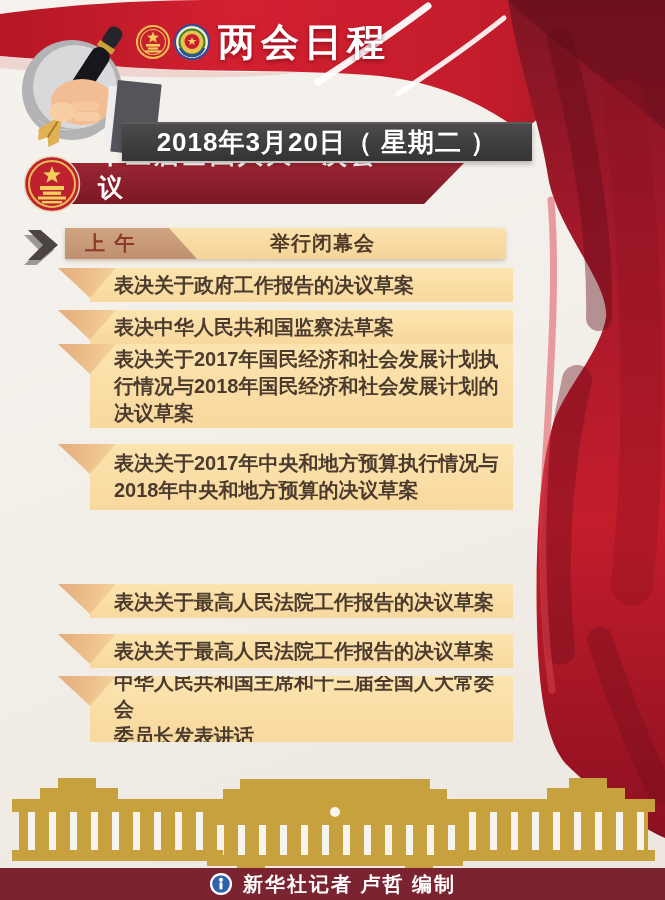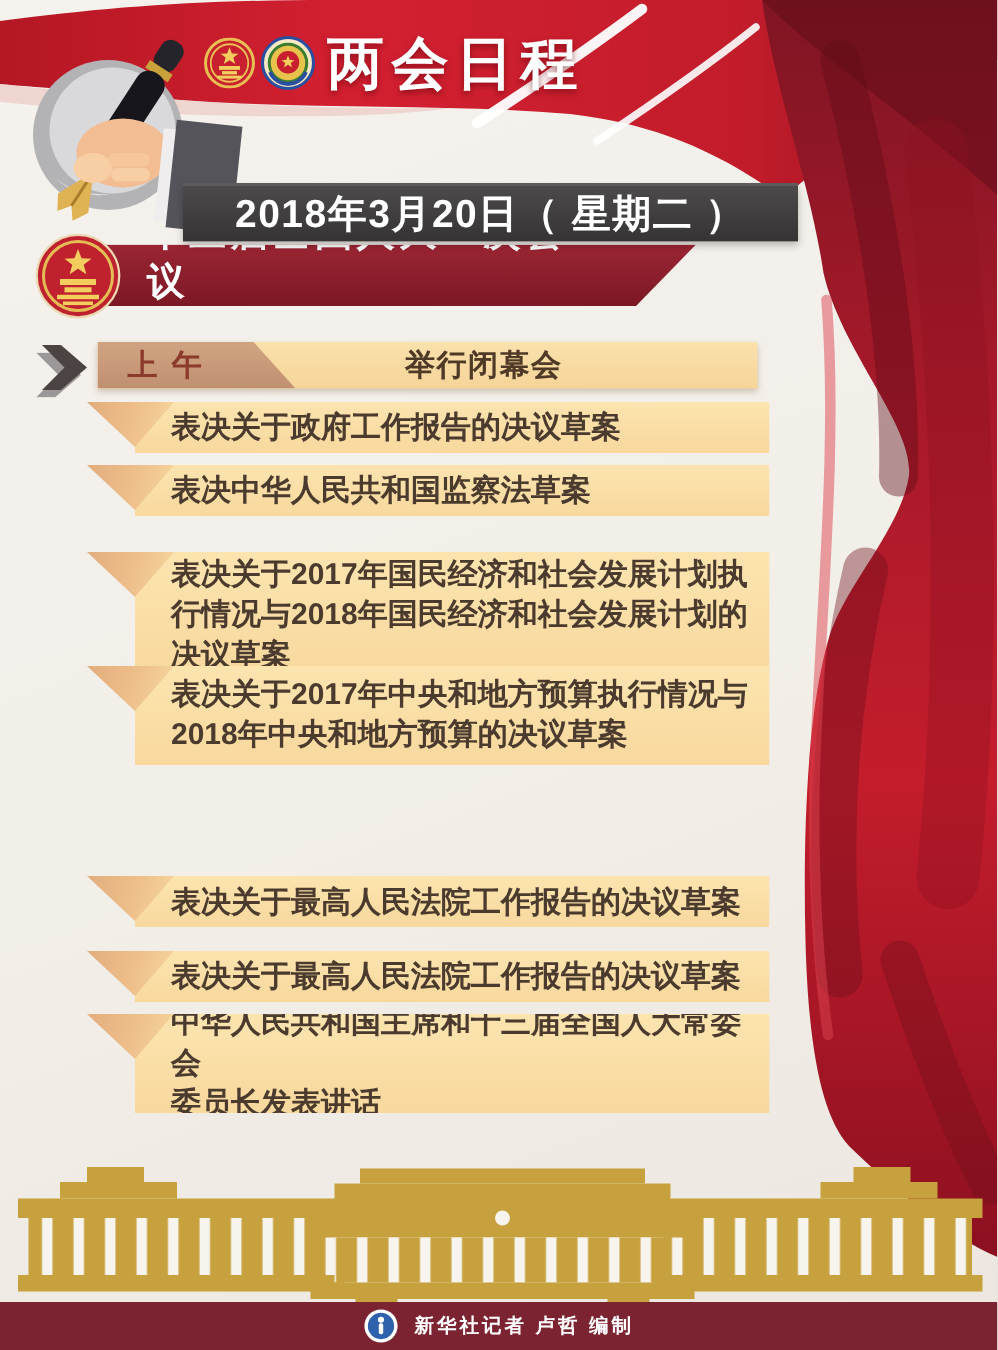--- a/index.html
+++ b/index.html
@@ -80,21 +80,21 @@
     white-space:pre-wrap;letter-spacing:0px;
   }
   
   #curtain{left:0;top:0;width:665px;height:900px;z-index:4;pointer-events:none;}
   #building{left:0;top:773px;width:665px;height:100px;z-index:5;}
   
   #footer-bar{
     left:0;top:868px;width:665px;height:32px;z-index:6;background:#7c2331;
     display:flex;align-items:center;justify-content:center;gap:10px;
   }
-  #footer-bar span{color:#fff;font-size:13px;font-weight:700;letter-spacing:2px;}
+  #footer-bar span{color:#fff;font-size:20px;font-weight:700;letter-spacing:2px;}
   #xinhua-logo{width:24px;height:24px;flex:0 0 auto;}
 </style>
 </head>
 <body>
 
 <div id="stage">
 
   <svg id="header-wave" class="abs" viewBox="0 0 665 150">
     <defs>
       <linearGradient id="wg" x1="0" y1="0" x2="1" y2="0">
@@ -176,21 +176,21 @@
       <span>举行闭幕会</span>
     </div>
   </div>
 
   <div class="item" style="top:268px;height:34px;">
       <span>表决关于政府工作报告的决议草案</span>
     </div>
   <div class="item" style="top:310px;height:34px;">
       <span>表决中华人民共和国监察法草案</span>
     </div>
-  <div class="item" style="top:368px;height:84px;align-items:center;">
+  <div class="item" style="top:344px;height:84px;align-items:center;">
       <span>表决关于2017年国民经济和社会发展计划执
 行情况与2018年国民经济和社会发展计划的
 决议草案</span>
     </div>
   <div class="item" style="top:444px;height:66px;">
       <span>表决关于2017年中央和地方预算执行情况与
 2018年中央和地方预算的决议草案</span>
     </div>
   <div class="item" style="top:584px;height:34px;align-items:flex-end;">
       <span>表决关于最高人民法院工作报告的决议草案</span>

